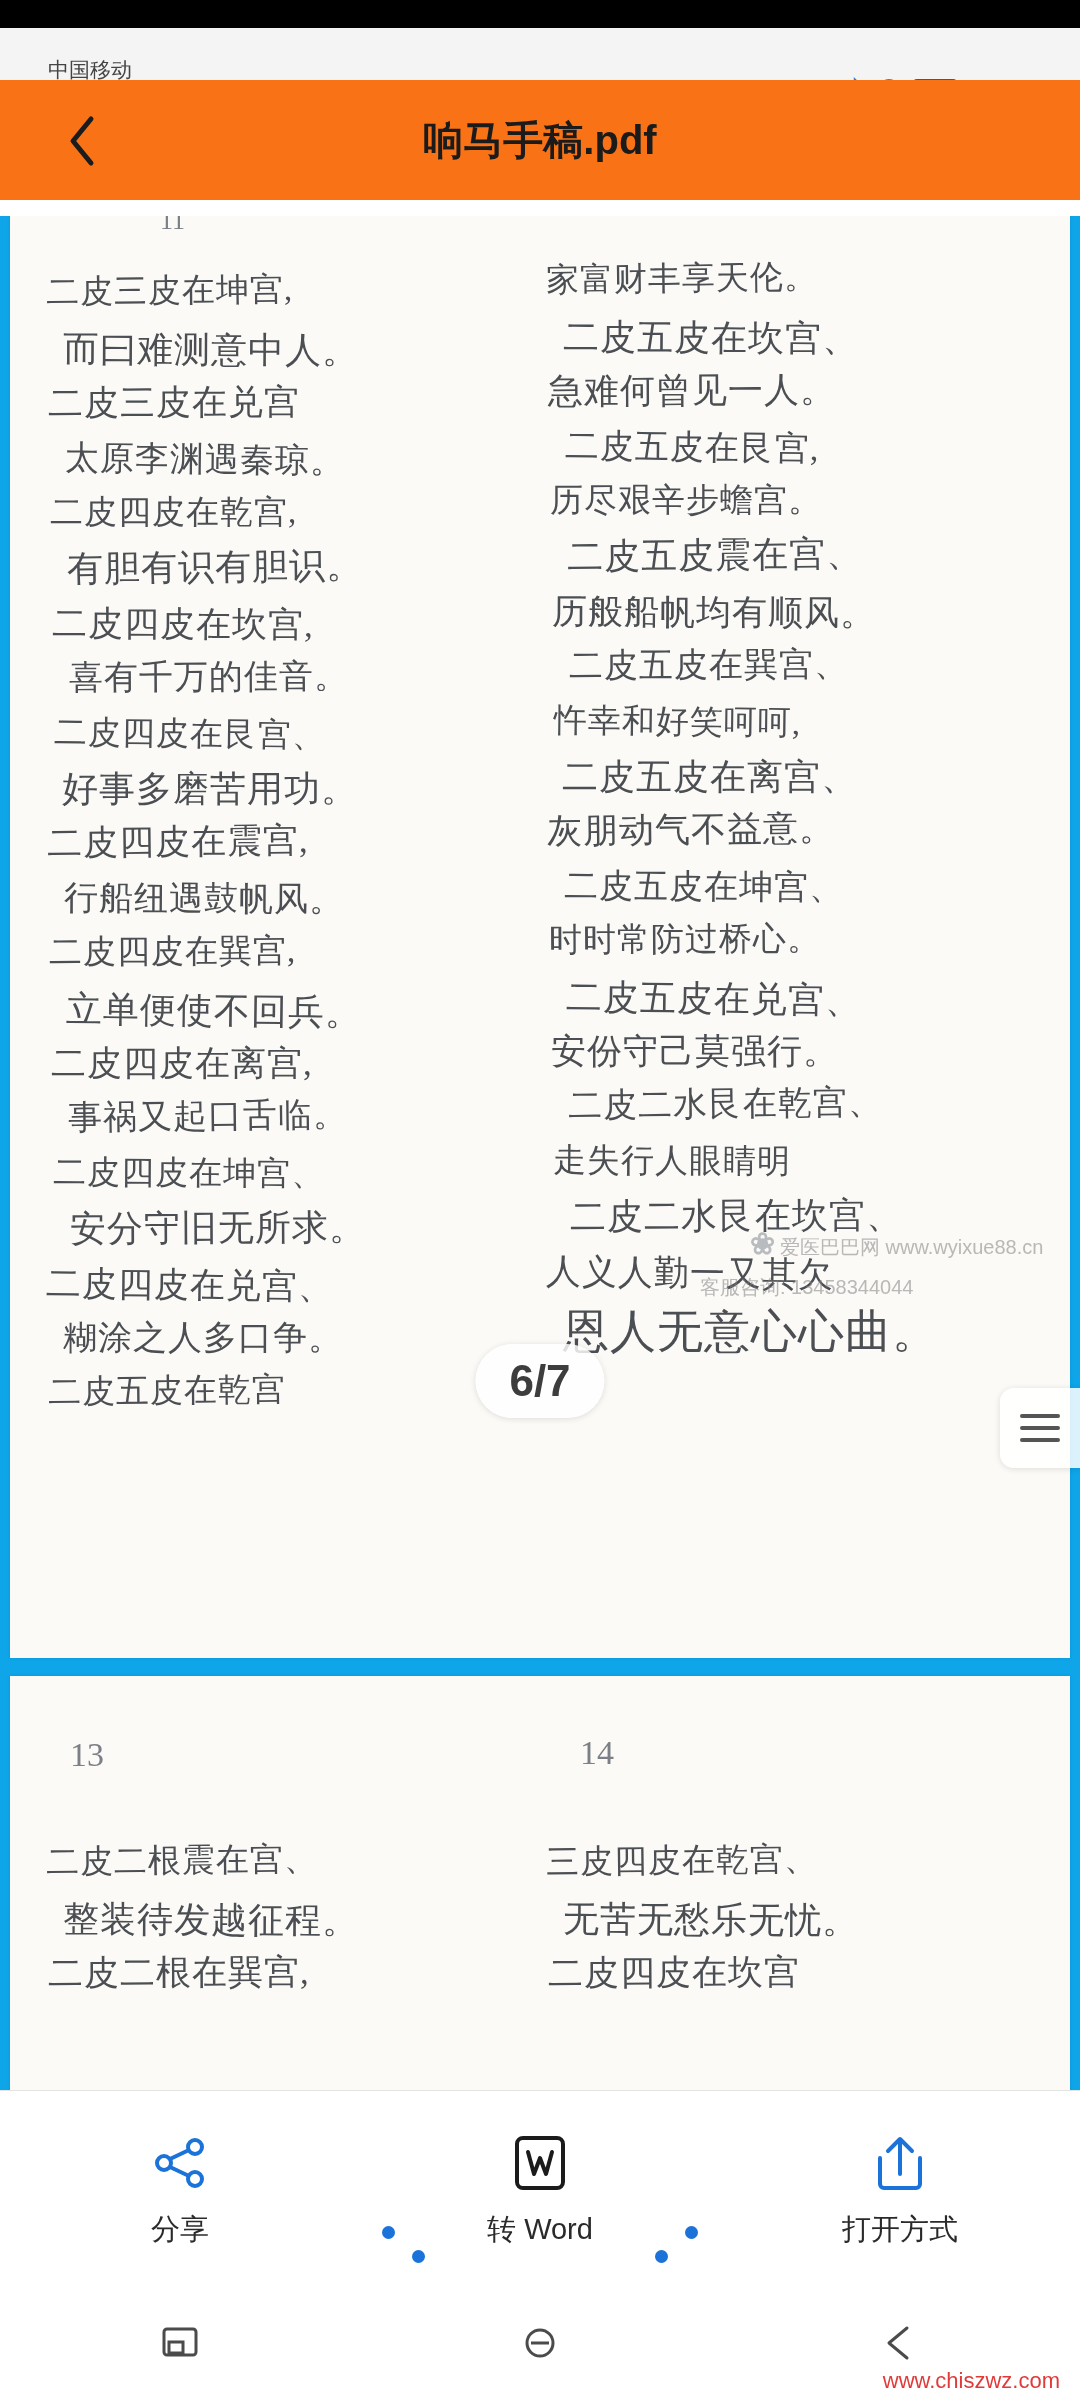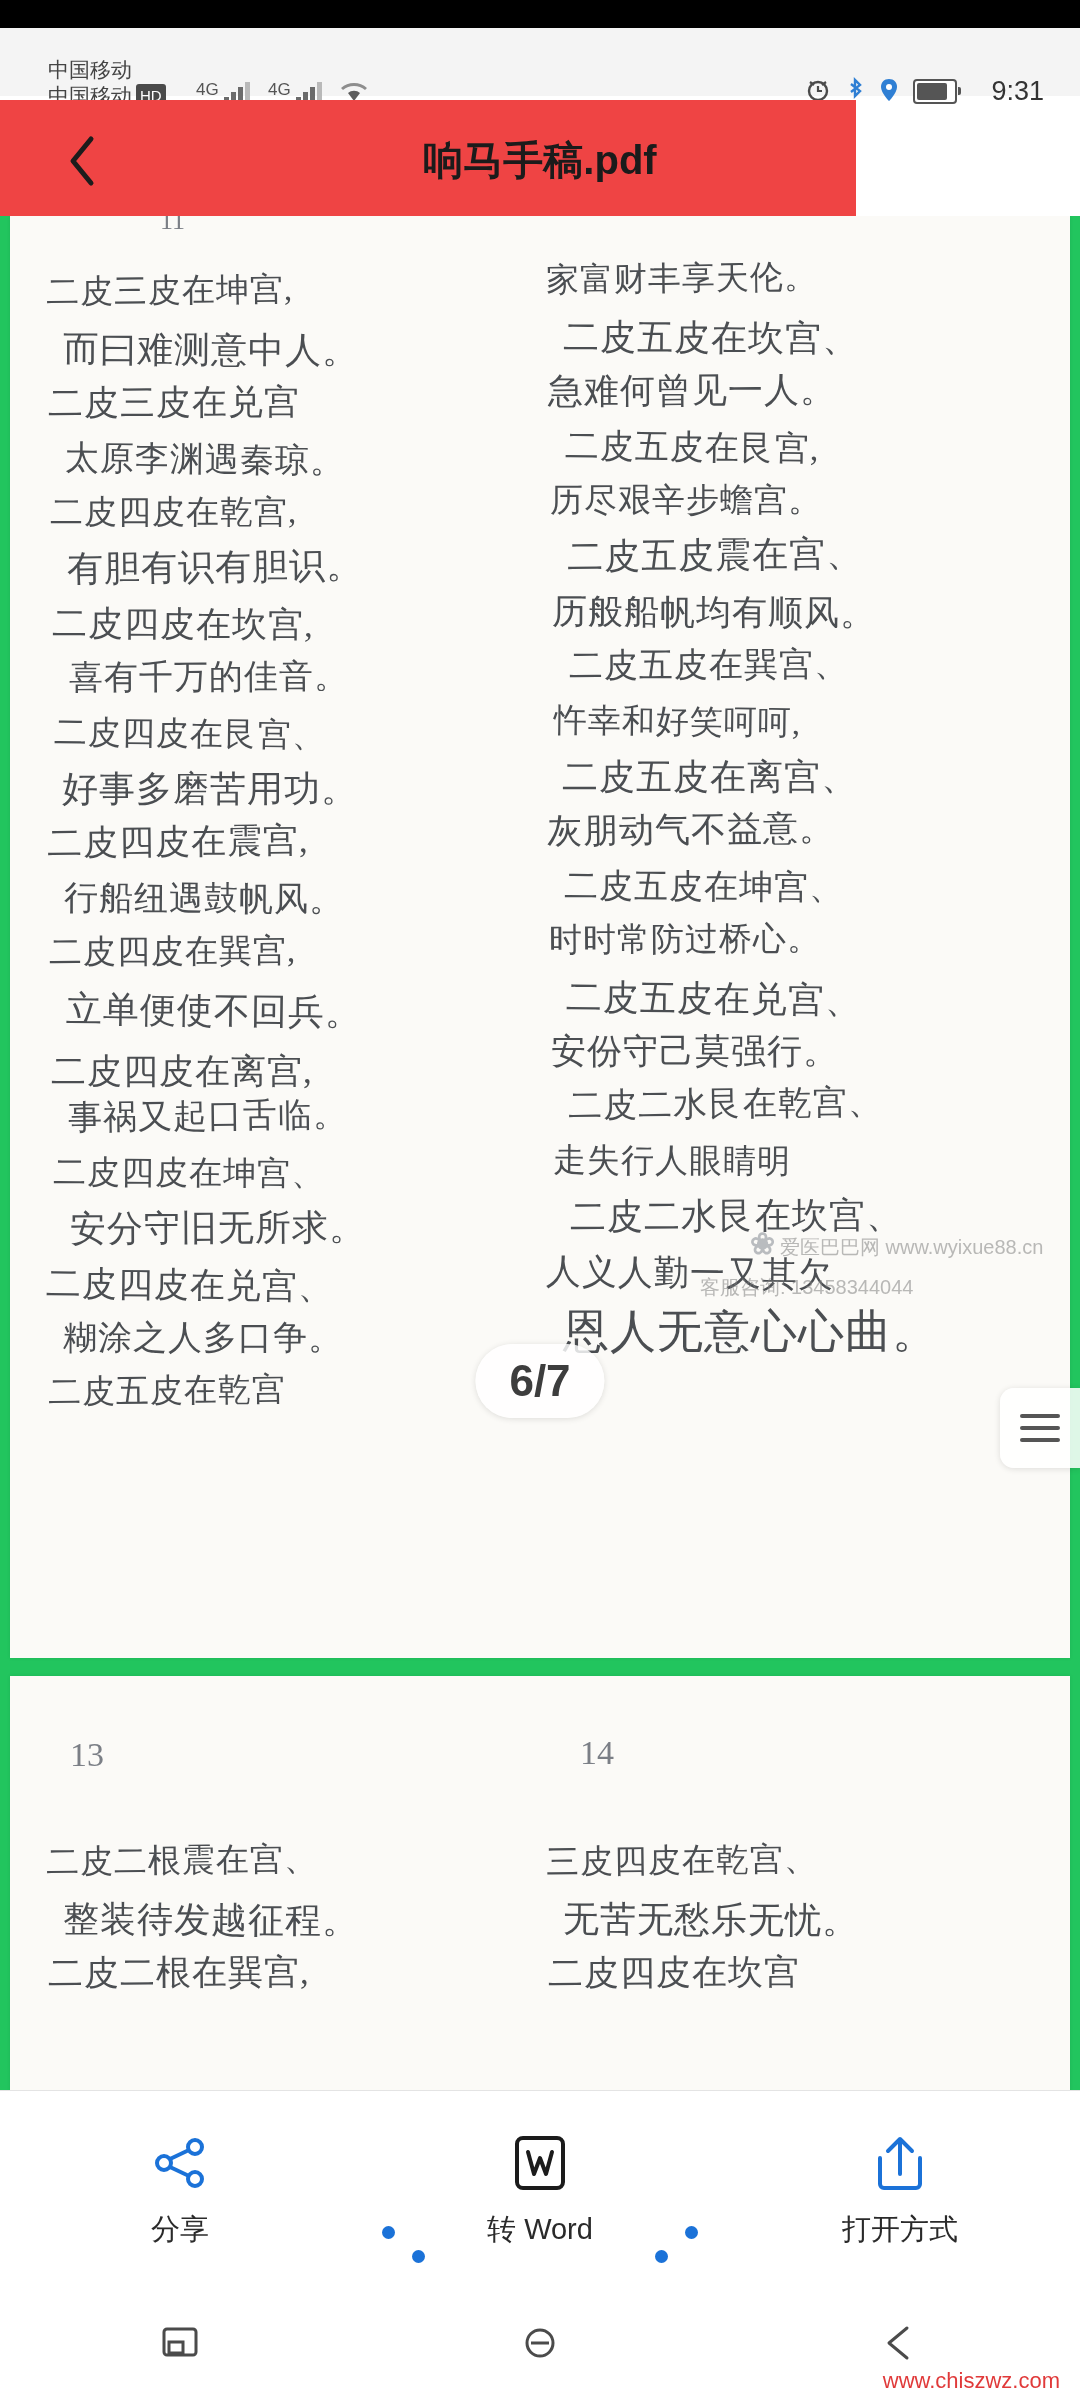--- a/index.html
+++ b/index.html
@@ -111,24 +111,24 @@
     left: 2px; top: 2px; bottom: 2px;
     width: 30px;
     background: #555;
     border-radius: 2px;
     display: block;
   }
 
   
   .header {
     position: absolute;
-    top: 100px; left: 0;
-    width: 856px;
+    top: 80px; left: 0;
+    width: 1080px;
     height: 120px;
-    background: #ef4444;
+    background: #f97316;
   }
   .back-btn {
     position: absolute;
     left: 48px; top: 26px;
     width: 70px; height: 70px;
     display: flex; align-items: center; justify-content: center;
   }
   .back-btn svg { display: block; }
   .doc-title {
     position: absolute;
@@ -139,21 +139,21 @@
     font-weight: bold;
     color: #1b1b1b;
   }
 
   
   .viewer {
     position: absolute;
     top: 216px; left: 0;
     width: 1080px;
     height: 1874px;
-    background: #22c55e;
+    background: #0ea5e9;
     overflow: hidden;
   }
   .page {
     position: absolute;
     left: 10px;
     width: 1060px;
     background: #fbfaf7;
     box-shadow: 0 0 4px rgba(0,0,0,0.08);
   }
   .page.p1 { top: 0px; height: 1442px; }
@@ -406,21 +406,21 @@
           <div class="hline" style="position: absolute; left: 0px; top: 280px; transform: rotate(0deg); font-size: 33px;">二皮四皮在乾宫,</div>
           <div class="hline" style="position: absolute; left: 17px; top: 335px; transform: rotate(-0.7deg); font-size: 36px;">有胆有识有胆识。</div>
           <div class="hline" style="position: absolute; left: 2px; top: 390px; transform: rotate(0.35deg); font-size: 35px;">二皮四皮在坎宫,</div>
           <div class="hline" style="position: absolute; left: 19px; top: 445px; transform: rotate(-0.35deg); font-size: 34px;">喜有千万的佳音。</div>
           <div class="hline" style="position: absolute; left: 4px; top: 500px; transform: rotate(0.7deg); font-size: 33px;">二皮四皮在艮宫、</div>
           <div class="hline" style="position: absolute; left: 12px; top: 555px; transform: rotate(0deg); font-size: 36px;">好事多磨苦用功。</div>
           <div class="hline" style="position: absolute; left: -3px; top: 610px; transform: rotate(-0.7deg); font-size: 35px;">二皮四皮在震宫,</div>
           <div class="hline" style="position: absolute; left: 14px; top: 665px; transform: rotate(0.35deg); font-size: 34px;">行船纽遇鼓帆风。</div>
           <div class="hline" style="position: absolute; left: -1px; top: 720px; transform: rotate(-0.35deg); font-size: 33px;">二皮四皮在巽宫,</div>
           <div class="hline" style="position: absolute; left: 16px; top: 775px; transform: rotate(0.7deg); font-size: 36px;">立单便使不回兵。</div>
-          <div class="hline" style="position: absolute; left: 1px; top: 830px; transform: rotate(0deg); font-size: 35px; margin-top: 8px;">二皮四皮在离宫,</div>
+          <div class="hline" style="position: absolute; left: 1px; top: 830px; transform: rotate(0deg); font-size: 35px;">二皮四皮在离宫,</div>
           <div class="hline" style="position: absolute; left: 18px; top: 885px; transform: rotate(-0.7deg); font-size: 34px;">事祸又起口舌临。</div>
           <div class="hline" style="position: absolute; left: 3px; top: 940px; transform: rotate(0.35deg); font-size: 33px;">二皮四皮在坤宫、</div>
           <div class="hline" style="position: absolute; left: 20px; top: 995px; transform: rotate(-0.35deg); font-size: 36px;">安分守旧无所求。</div>
           <div class="hline" style="position: absolute; left: -4px; top: 1050px; transform: rotate(0.7deg); font-size: 35px;">二皮四皮在兑宫、</div>
           <div class="hline" style="position: absolute; left: 13px; top: 1105px; transform: rotate(0deg); font-size: 34px;">糊涂之人多口争。</div>
           <div class="hline" style="position: absolute; left: -2px; top: 1160px; transform: rotate(-0.7deg); font-size: 33px;">二皮五皮在乾宫</div>
         </div>
       <div class="col right" id="p1right">
           <div class="hline" style="position: absolute; left: -4px; top: 48px; transform: rotate(-0.7deg); font-size: 33px;">家富财丰享天伦。</div>
           <div class="hline" style="position: absolute; left: 13px; top: 103px; transform: rotate(0.35deg); font-size: 36px;">二皮五皮在坎宫、</div>

